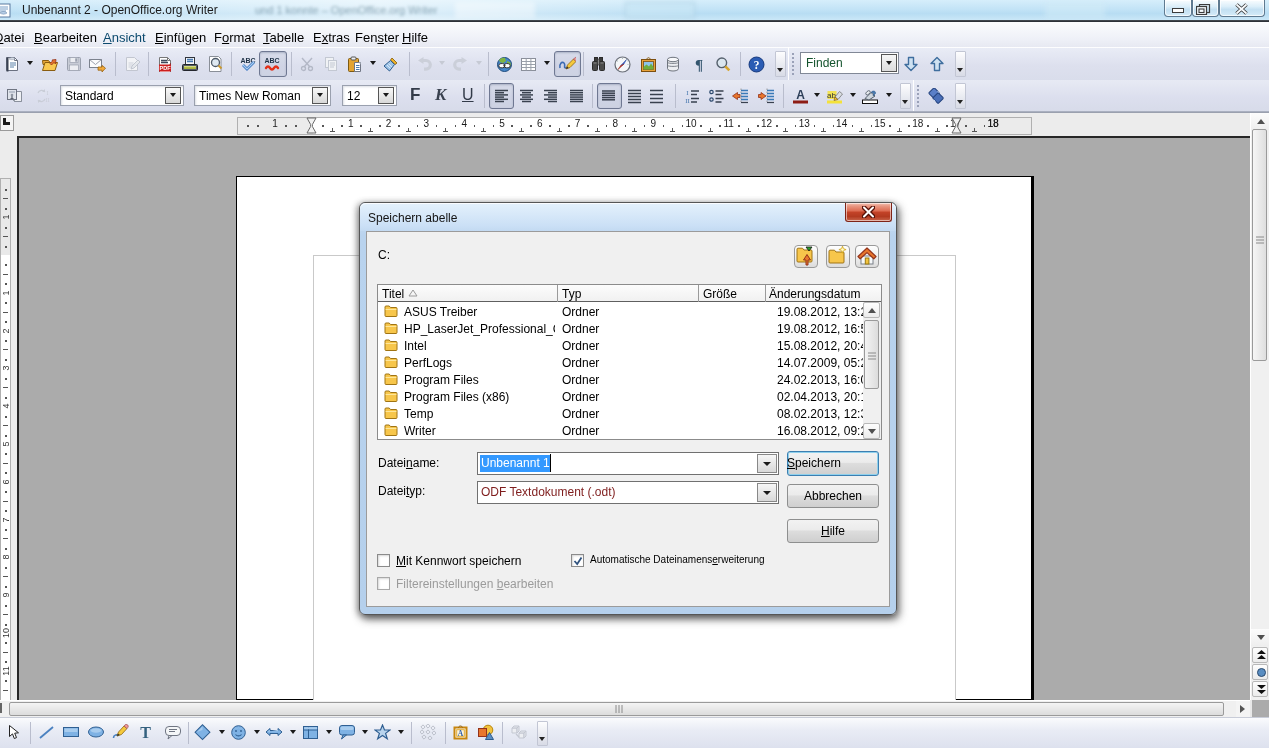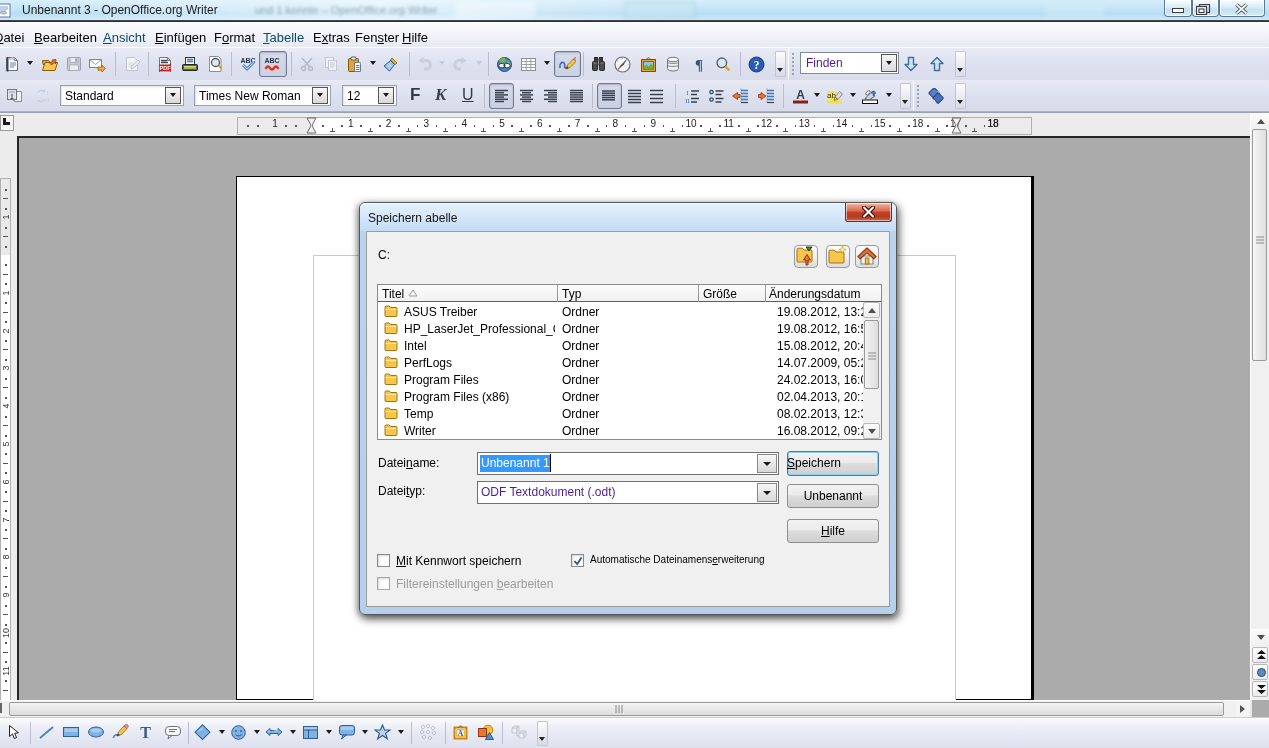--- a/index.html
+++ b/index.html
@@ -1,20 +1,20 @@
 <!DOCTYPE html>
 <html><head><meta charset="utf-8"><style>html,body{margin:0;padding:0}*{box-sizing:border-box}body{width:1269px;height:748px;position:relative;overflow:hidden;font-family:'Liberation Sans',sans-serif;background:#ababab}u{text-decoration:underline}</style></head><body>
 <div style="position:absolute;left:0;top:0;width:1269px;height:21px;background:linear-gradient(180deg,#d6eefb 0%,#c2e3f6 45%,#b8ddf3 65%,#cde9f8 100%)"></div>
 <div style="position:absolute;left:0;top:0;width:1269px;height:21px;background:linear-gradient(90deg,rgba(255,255,255,0) 0%,rgba(255,255,255,.55) 30%,rgba(255,255,255,0) 55%)"></div>
 <svg style="position:absolute;left:-3px;top:3px;" width="15" height="15" viewBox="0 0 15 15" xmlns="http://www.w3.org/2000/svg">
     <rect x="1" y="1" width="12" height="13" fill="#fff" stroke="#5a7aa0"></rect>
     <path d="M3 4h8M3 6h8M3 8h6" stroke="#7aa0c8" stroke-width="1"></path>
     <path d="M3 10c2-2 5-2 7 0-2 1.5-5 1.5-7 0z" fill="#b8cfe8" stroke="#5a7aa0" stroke-width=".5"></path>
   </svg>
-<div style="position:absolute;left:22px;top:3px;font-size:12px;color:#1a1a1a;white-space:nowrap">Unbenannt 3 - OpenOffice.org Writer</div>
+<div style="position:absolute;left:22px;top:3px;font-size:12px;color:#1a1a1a;white-space:nowrap">Unbenannt 2 - OpenOffice.org Writer</div>
 <div style="position:absolute;left:255px;top:4px;font-size:11px;color:rgba(50,90,110,.5);filter:blur(1.6px);white-space:nowrap">und 1 konnte – OpenOffice.org Writer</div>
 <div style="position:absolute;left:455px;top:2px;width:80px;height:16px;background:rgba(255,255,255,.4);filter:blur(2px)"></div>
 <div style="position:absolute;left:625px;top:2px;width:70px;height:16px;background:rgba(200,230,245,.6);filter:blur(2px);border:1px solid rgba(120,160,190,.4)"></div>
 <div style="position:absolute;left:1045px;top:2px;width:60px;height:16px;background:rgba(210,235,248,.5);filter:blur(2px)"></div>
 <div style="position:absolute;left:1164px;top:0;width:28px;height:17px;background:linear-gradient(rgba(255,255,255,.85) 0%,rgba(228,242,250,.7) 40%,rgba(196,222,240,.65) 60%,rgba(222,240,250,.8) 100%);border:1px solid #5f7a90;border-top:none;border-radius:0 0 4px 4px;box-shadow:inset 0 0 0 1px rgba(255,255,255,.7)"></div>
 <svg style="position:absolute;left:1172px;top:8px;" width="12" height="5" viewBox="0 0 12 5" xmlns="http://www.w3.org/2000/svg">
     <rect x="0.5" y="0.5" width="11" height="4" fill="#fdfdfd" stroke="#3c3c3c"></rect>
   </svg>
 <div style="position:absolute;left:1192px;top:0;width:27px;height:17px;background:linear-gradient(rgba(255,255,255,.85) 0%,rgba(228,242,250,.7) 40%,rgba(196,222,240,.65) 60%,rgba(222,240,250,.8) 100%);border:1px solid #5f7a90;border-top:none;border-radius:0 0 4px 4px;box-shadow:inset 0 0 0 1px rgba(255,255,255,.7)"></div>
 <svg style="position:absolute;left:1196px;top:4px;" width="15" height="11" viewBox="0 0 15 11" xmlns="http://www.w3.org/2000/svg">
@@ -27,21 +27,21 @@
     <path d="M1.5 1.5l10 9M11.5 1.5l-10 9" stroke="#3c3c3c" stroke-width="3.6"></path>
     <path d="M1.5 1.5l10 9M11.5 1.5l-10 9" stroke="#f8fbfd" stroke-width="1.8"></path>
   </svg>
 <div style="position:absolute;left:0;top:20px;width:1269px;height:2px;background:linear-gradient(#4a5158,#23272e)"></div>
 <div style="position:absolute;left:0;top:22px;width:1269px;height:25px;background:linear-gradient(#fbfcfe,#eef0f7 70%,#e7e9f2)"></div>
 <div style="position:absolute;left:-6px;top:30px;font-size:13px;color:#000;white-space:nowrap"><u>D</u>atei</div>
 <div style="position:absolute;left:34px;top:30px;font-size:13px;color:#000;white-space:nowrap"><u>B</u>earbeiten</div>
 <div style="position:absolute;left:103px;top:30px;font-size:13px;color:#0c4a6e;white-space:nowrap"><u>A</u>nsicht</div>
 <div style="position:absolute;left:155px;top:30px;font-size:13px;color:#000;white-space:nowrap"><u>E</u>infügen</div>
 <div style="position:absolute;left:214px;top:30px;font-size:13px;color:#000;white-space:nowrap">F<u>o</u>rmat</div>
-<div style="position:absolute;left:263px;top:30px;font-size:13px;color:#0c4a6e;white-space:nowrap"><u>T</u>abelle</div>
+<div style="position:absolute;left:263px;top:30px;font-size:13px;color:#000000;white-space:nowrap"><u>T</u>abelle</div>
 <div style="position:absolute;left:313px;top:30px;font-size:13px;color:#000;white-space:nowrap">E<u>x</u>tras</div>
 <div style="position:absolute;left:355px;top:30px;font-size:13px;color:#000;white-space:nowrap">Fen<u>s</u>ter</div>
 <div style="position:absolute;left:402px;top:30px;font-size:13px;color:#000;white-space:nowrap"><u>H</u>ilfe</div>
 <div style="position:absolute;left:0;top:47px;width:1269px;height:33px;background:linear-gradient(#e9ecf6,#dde0ee 55%,#d9ddeb);border-top:1px solid #fdfdfe"></div>
 <svg style="position:absolute;left:4px;top:56px;" width="16" height="16" viewBox="0 0 16 16" xmlns="http://www.w3.org/2000/svg">
     <path d="M2.5 1.5h8l3 3v10h-11z" fill="#fff" stroke="#6a7080"></path>
     <path d="M10.5 1.5v3h3" fill="none" stroke="#6a7080"></path>
     <rect x="2.5" y="1.5" width="2" height="14" fill="#3b4252"></rect>
     <path d="M6 7h6M6 9h6M6 11h4" stroke="#5b80a8" stroke-width="1"></path>
     <path d="M5 3c2-2 5-2 6 0-2 1-4 1-6 0z" fill="#d7dde6" stroke="#8a93a5" stroke-width=".5"></path>
@@ -201,21 +201,21 @@
 <div style="position:absolute;left:740px;top:52px;width:1px;height:24px;background:#b9bdcd"></div>
 <svg style="position:absolute;left:748px;top:56px;" width="17" height="17" viewBox="0 0 17 17" xmlns="http://www.w3.org/2000/svg">
     <circle cx="8.5" cy="8.5" r="7.5" fill="#2b5cb4" stroke="#173a7e"></circle>
     <text x="8.5" y="13" font-size="11.5" font-weight="bold" fill="#fff" text-anchor="middle" font-family="Liberation Serif">?</text>
   </svg>
 <div style="position:absolute;left:775px;top:51px;width:11px;height:26px;background:linear-gradient(#fdfdfe,#d8dbe6);border:1px solid #c2c6d4;border-radius:1px"></div>
 <div style="position:absolute;left:777.0px;top:68.25px;width:0;height:0;border-left:3.5px solid transparent;border-right:3.5px solid transparent;border-top:4.0px solid #222"></div>
 <div style="position:absolute;left:788px;top:47px;width:1px;height:33px;background:#fff"></div>
 <div style="position:absolute;left:792px;top:53px;width:2px;height:22px;border-left:2px dotted #9aa1b8"></div>
 <div style="position:absolute;left:800px;top:52px;width:99px;height:22px;background:#fff;border:1px solid #818896"></div>
-<div style="position:absolute;left:806px;top:56px;font-size:12px;color:#4c1d95">Finden</div>
+<div style="position:absolute;left:806px;top:56px;font-size:12px;color:#14532d">Finden</div>
 <div style="position:absolute;left:881px;top:54px;width:16px;height:18px;background:linear-gradient(#f6f6f6,#dcdcdc);border:1px solid #555"></div>
 <div style="position:absolute;left:885.5px;top:61.25px;width:0;height:0;border-left:3.5px solid transparent;border-right:3.5px solid transparent;border-top:4.0px solid #1a1a1a"></div>
 <svg style="position:absolute;left:903px;top:56px;" width="16" height="16" viewBox="0 0 16 16" xmlns="http://www.w3.org/2000/svg">
     <g>
       <path d="M5.5 1.5h5v7h3.5L8 14.5 2 8.5h3.5z" fill="#cfe2f2" stroke="#3f6e9e" stroke-width="1.4" stroke-linejoin="round"></path>
     </g>
   </svg>
 <svg style="position:absolute;left:929px;top:56px;" width="16" height="16" viewBox="0 0 16 16" xmlns="http://www.w3.org/2000/svg">
     <g transform="rotate(180 8 8)">
       <path d="M5.5 1.5h5v7h3.5L8 14.5 2 8.5h3.5z" fill="#cfe2f2" stroke="#3f6e9e" stroke-width="1.4" stroke-linejoin="round"></path>
@@ -782,27 +782,27 @@
   </svg>
 <div style="position:absolute;left:378px;top:456px;font-size:12px;color:#000">Datei<u>n</u>ame:</div>
 <div style="position:absolute;left:477px;top:452px;width:302px;height:23px;background:#fff;border:1px solid #707070"></div>
 <div style="position:absolute;left:480px;top:455px;width:70px;height:17px;background:#3399ff"></div>
 <div style="position:absolute;left:481px;top:456px;font-size:12px;color:#fff;white-space:nowrap">Unbenannt 1</div>
 <div style="position:absolute;left:550px;top:454px;width:1px;height:18px;background:#000"></div>
 <div style="position:absolute;left:757px;top:454px;width:20px;height:19px;background:linear-gradient(#f6f6f6,#d8d8d8);border:1px solid #888"></div>
 <div style="position:absolute;left:763px;top:462.0px;width:0;height:0;border-left:4px solid transparent;border-right:4px solid transparent;border-top:4.5px solid #1a1a1a"></div>
 <div style="position:absolute;left:378px;top:484px;font-size:12px;color:#000">Datei<u>t</u>yp:</div>
 <div style="position:absolute;left:477px;top:481px;width:302px;height:23px;background:#fff;border:1px solid #707070"></div>
-<div style="position:absolute;left:481px;top:485px;font-size:12px;color:#4c1d95;white-space:nowrap">ODF Textdokument (.odt)</div>
+<div style="position:absolute;left:481px;top:485px;font-size:12px;color:#7f1d1d;white-space:nowrap">ODF Textdokument (.odt)</div>
 <div style="position:absolute;left:757px;top:483px;width:20px;height:19px;background:linear-gradient(#f6f6f6,#d8d8d8);border:1px solid #888"></div>
 <div style="position:absolute;left:763px;top:491.0px;width:0;height:0;border-left:4px solid transparent;border-right:4px solid transparent;border-top:4.5px solid #1a1a1a"></div>
 <div style="position:absolute;left:787px;top:451px;width:92px;height:25px;background:linear-gradient(#f2f2f2,#ebebeb 45%,#dddddd 50%,#cfcfcf);border:1px solid #3c7fb1;box-shadow:inset 0 0 0 1px #8fd0ec;border-radius:3px"></div>
 <div style="position:absolute;left:787px;top:456px;width:92px;font-size:12px;color:#000"><u>S</u>peichern</div>
 <div style="position:absolute;left:787px;top:484px;width:92px;height:24px;background:linear-gradient(#f2f2f2,#ebebeb 45%,#dddddd 50%,#cfcfcf);border:1px solid #8e8f8f;border-radius:3px"></div>
-<div style="position:absolute;left:787px;top:489px;width:92px;text-align:center;font-size:12px;color:#000">Unbenannt</div>
+<div style="position:absolute;left:787px;top:489px;width:92px;text-align:center;font-size:12px;color:#000">Abbrechen</div>
 <div style="position:absolute;left:787px;top:519px;width:92px;height:24px;background:linear-gradient(#f2f2f2,#ebebeb 45%,#dddddd 50%,#cfcfcf);border:1px solid #8e8f8f;border-radius:3px"></div>
 <div style="position:absolute;left:787px;top:524px;width:92px;text-align:center;font-size:12px;color:#000"><u>H</u>ilfe</div>
 <div style="position:absolute;left:377px;top:554px;width:13px;height:13px;background:#fff;border:1px solid #8b8b8b;box-shadow:inset 1px 1px 2px rgba(120,120,120,.3)"></div>
 <div style="position:absolute;left:396px;top:554px;font-size:12px;color:#000"><u>M</u>it Kennwort speichern</div>
 <div style="position:absolute;left:571px;top:554px;width:13px;height:13px;background:#fff;border:1px solid #8b8b8b;box-shadow:inset 1px 1px 2px rgba(120,120,120,.3)"></div>
 <svg style="position:absolute;left:573px;top:556px;" width="10" height="10" viewBox="0 0 10 10" xmlns="http://www.w3.org/2000/svg">
     <path d="M1.5 5l2.7 3L8.5 1.5" fill="none" stroke="#31537e" stroke-width="1.8"></path>
   </svg>
 <div style="position:absolute;left:590px;top:554px;font-size:10px;color:#000">Automatische Dateinamens<u>e</u>rweiterung</div>
 <div style="position:absolute;left:377px;top:577px;width:13px;height:13px;background:#fff;border:1px solid #a8a8a8;box-shadow:inset 1px 1px 2px rgba(120,120,120,.3)"></div>

